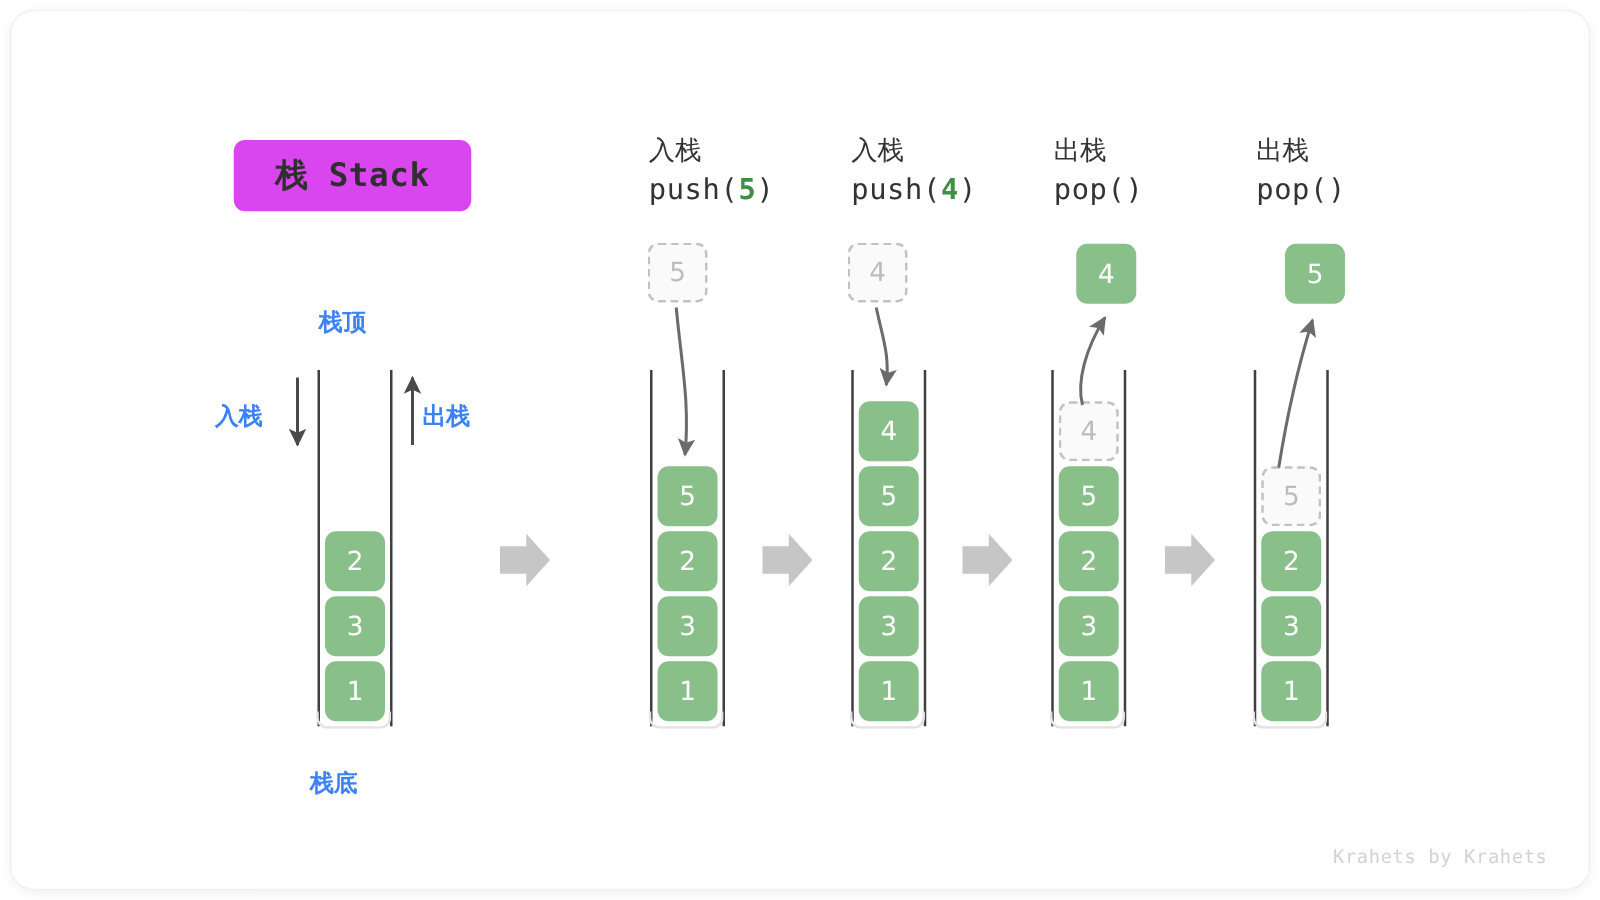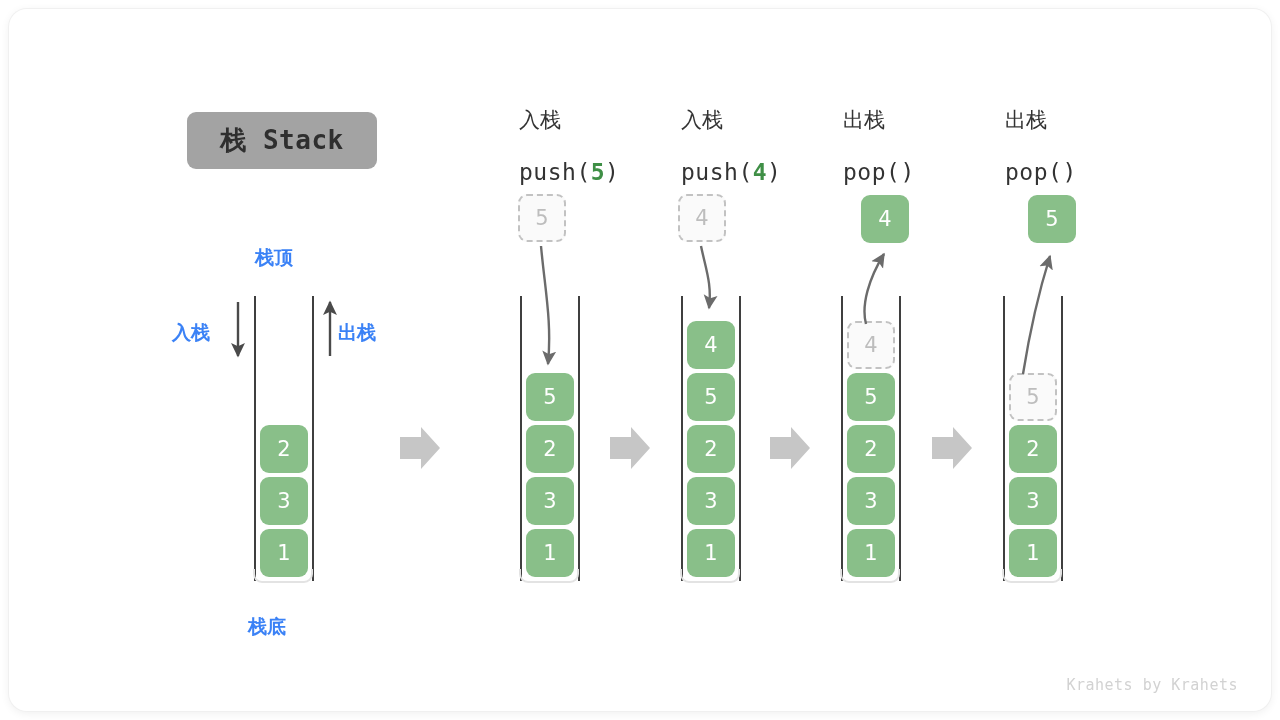--- a/index.html
+++ b/index.html
@@ -30,21 +30,21 @@
     border-radius: 18px;
     box-shadow: 0 0 0 1px #f0f0f0, 0 2px 10px rgba(0,0,0,0.07);
   }
   
   .title-badge {
     position: absolute;
     left: 187px;
     top: 112px;
     width: 190px;
     height: 57px;
-    background: #a3a3a3;
+    background: #d946ef;
     border-radius: 9px;
     display: flex;
     align-items: center;
     justify-content: center;
     color: #2f2f2f;
     font-size: 26px;
     font-weight: bold;
     font-family: "DejaVu Sans Mono", "Liberation Mono", monospace;
     letter-spacing: 0.5px;
   }
@@ -73,21 +73,20 @@
     color: #333333;
     font-size: 21px;
     font-family: "DejaVu Sans", "Liberation Sans", sans-serif;
   }
   .col-header .code {
     display: block;
     color: #333333;
     font-size: 23px;
     font-family: "DejaVu Sans Mono", "Liberation Mono", monospace;
     letter-spacing: 0.5px;
-    margin-top: 20px;
   }
   .col-header .code .num { color: #3f8f46; font-weight: bold; }
 
   
   .stack-box {
     position: absolute;
     width: 60px;
     height: 285px;
   }
   .stack-box .wall {

